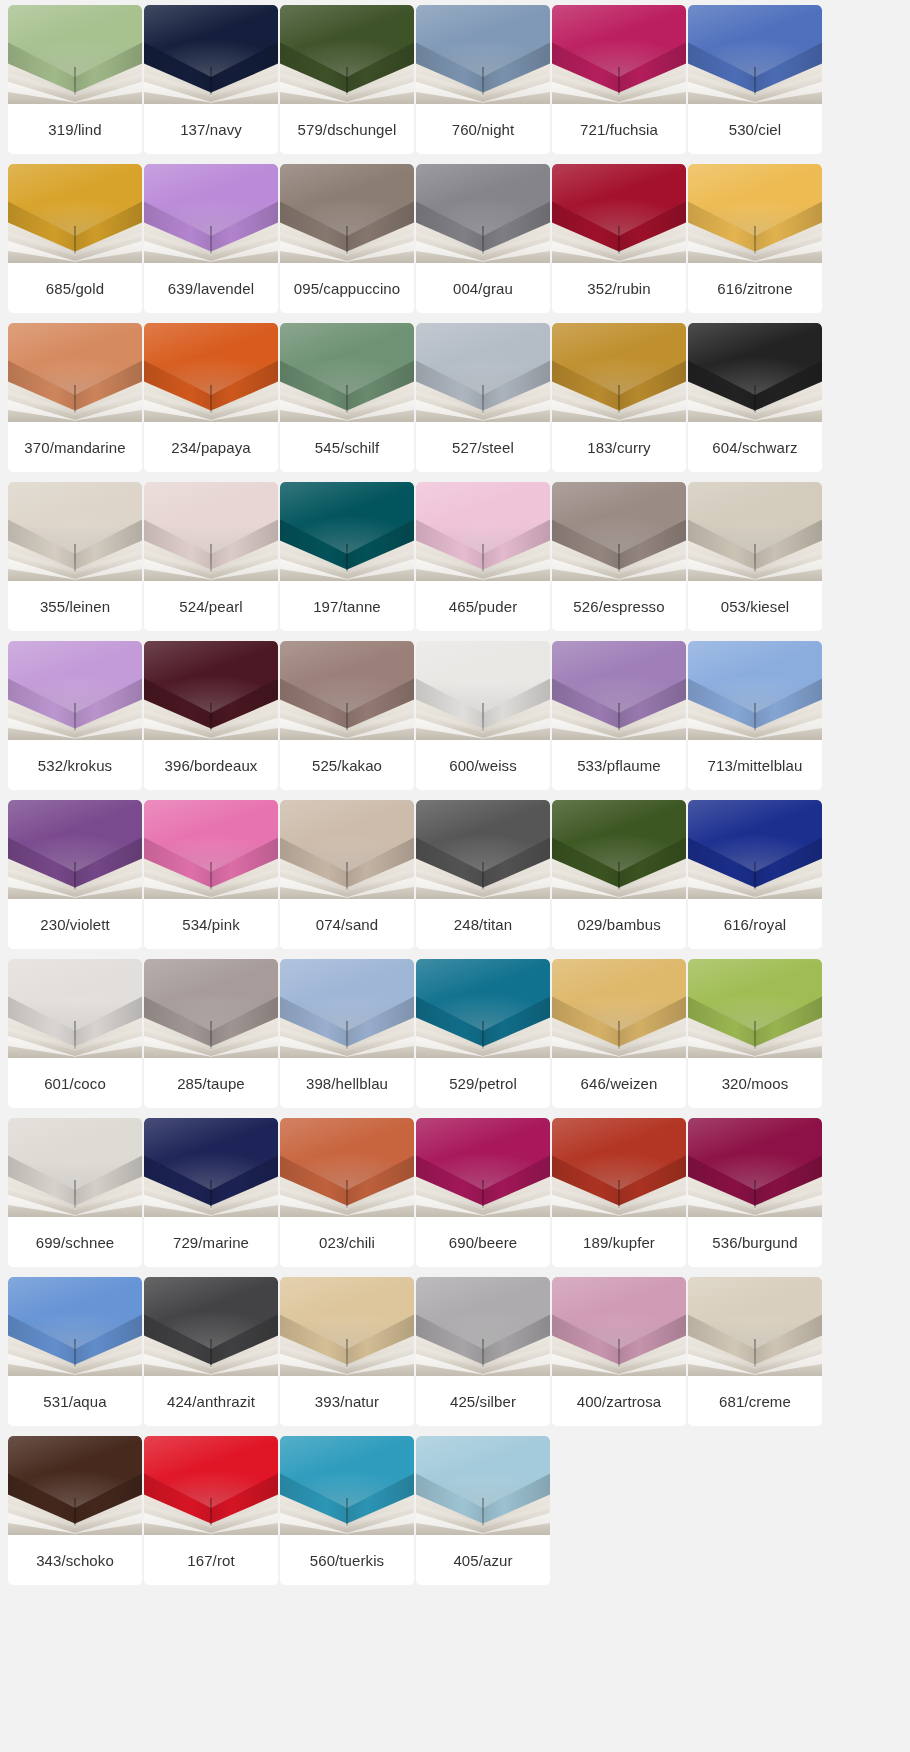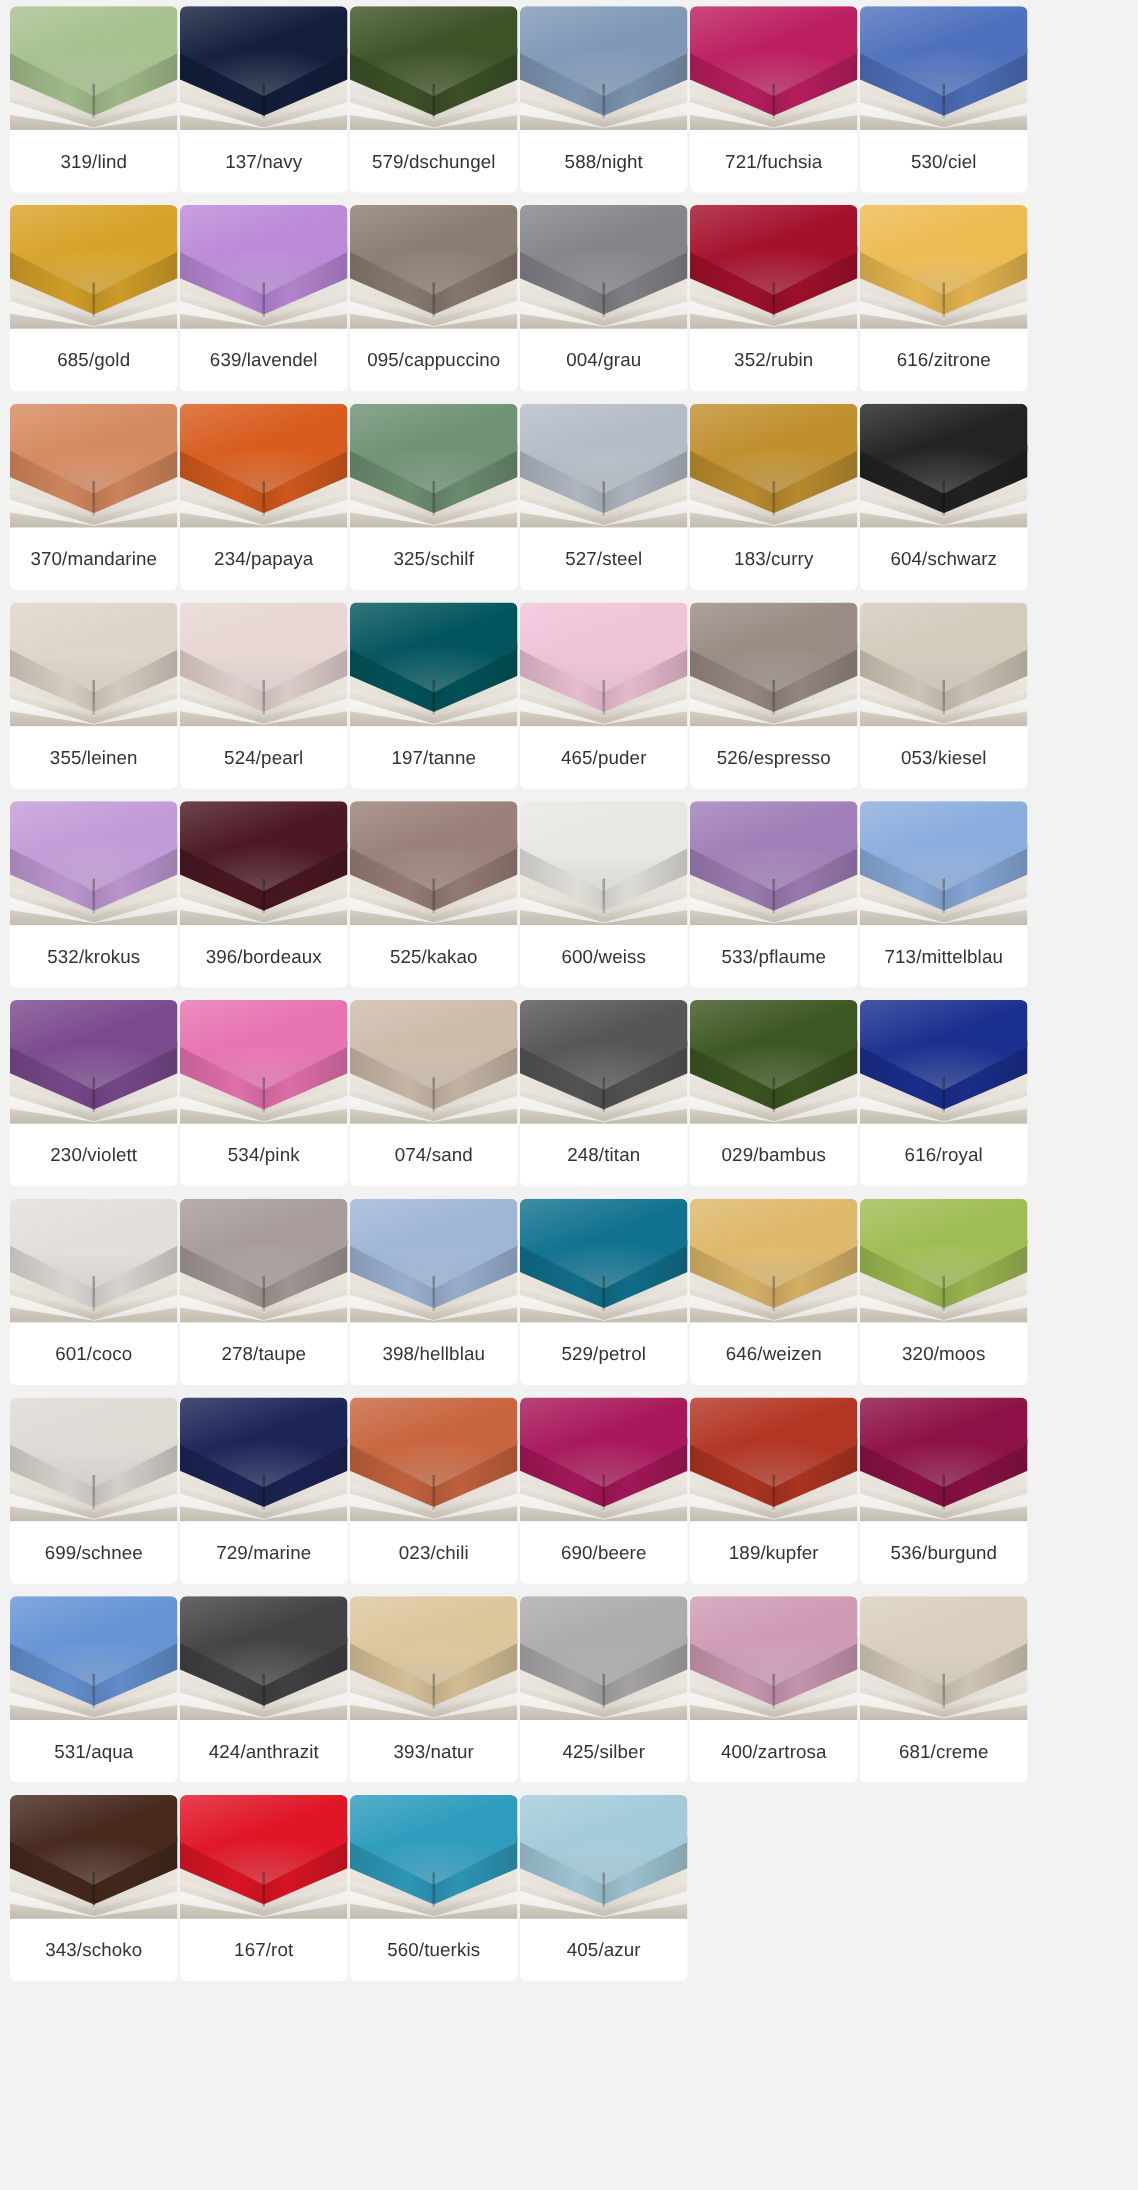--- a/index.html
+++ b/index.html
@@ -203,21 +203,21 @@
           </div>
           <div class="sheet-top" style="background: rgb(128, 153, 182);">
             <div class="shade"></div>
           </div>
           <div class="sliver-left"></div>
           <div class="sliver-right"></div>
           <div class="hem-left"></div>
           <div class="hem-right"></div>
           <div class="seam"></div>
         </div>
-        <div class="swatch-label">588/night</div>
+        <div class="swatch-label">760/night</div>
       </div>
       <div class="swatch-card">
         <div class="swatch-image">
           <div class="base"></div>
           <div class="base-shadow"></div>
           <div class="sheet-left" style="background: rgb(188, 31, 96);">
             <div class="shade"></div>
           </div>
           <div class="sheet-right" style="background: rgb(188, 31, 96);">
             <div class="shade"></div>
@@ -434,21 +434,21 @@
           </div>
           <div class="sheet-top" style="background: rgb(111, 146, 116);">
             <div class="shade"></div>
           </div>
           <div class="sliver-left"></div>
           <div class="sliver-right"></div>
           <div class="hem-left"></div>
           <div class="hem-right"></div>
           <div class="seam"></div>
         </div>
-        <div class="swatch-label">325/schilf</div>
+        <div class="swatch-label">545/schilf</div>
       </div>
       <div class="swatch-card">
         <div class="swatch-image">
           <div class="base"></div>
           <div class="base-shadow"></div>
           <div class="sheet-left" style="background: rgb(180, 188, 198);">
             <div class="shade"></div>
           </div>
           <div class="sheet-right" style="background: rgb(180, 188, 198);">
             <div class="shade"></div>
@@ -917,21 +917,21 @@
           </div>
           <div class="sheet-top" style="background: rgb(167, 156, 153);">
             <div class="shade"></div>
           </div>
           <div class="sliver-left"></div>
           <div class="sliver-right"></div>
           <div class="hem-left"></div>
           <div class="hem-right"></div>
           <div class="seam"></div>
         </div>
-        <div class="swatch-label">278/taupe</div>
+        <div class="swatch-label">285/taupe</div>
       </div>
       <div class="swatch-card">
         <div class="swatch-image">
           <div class="base"></div>
           <div class="base-shadow"></div>
           <div class="sheet-left" style="background: rgb(159, 182, 214);">
             <div class="shade"></div>
           </div>
           <div class="sheet-right" style="background: rgb(159, 182, 214);">
             <div class="shade"></div>

